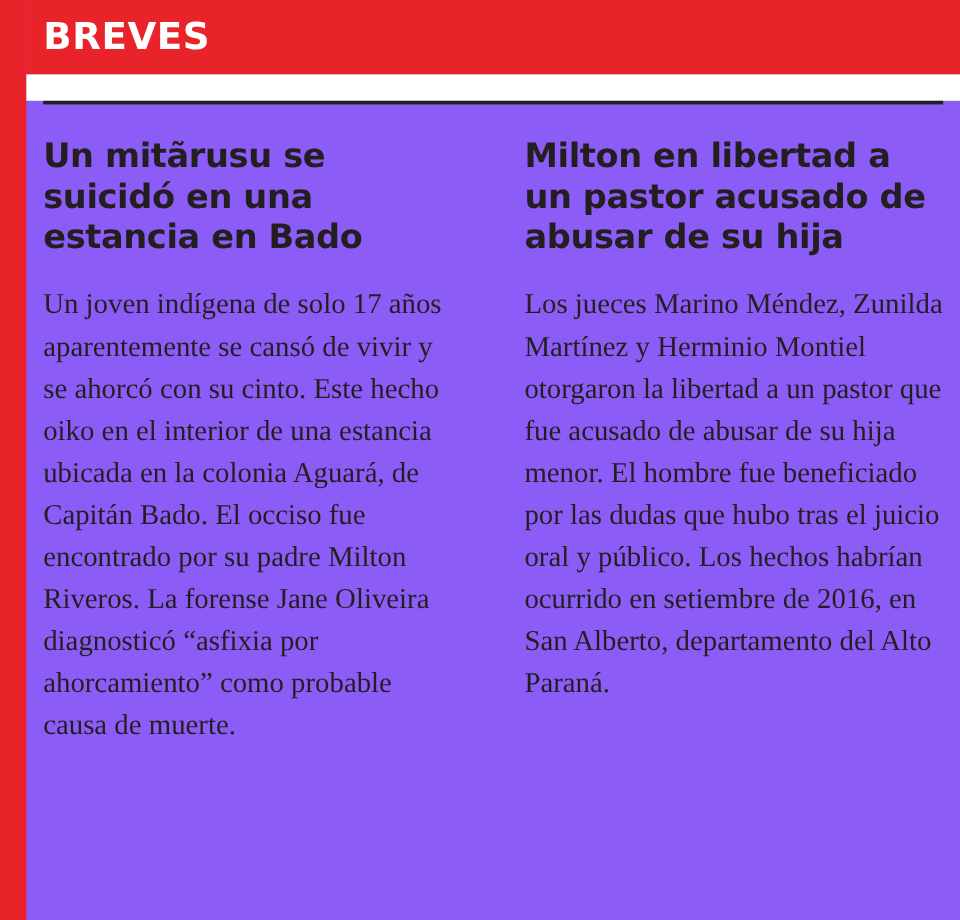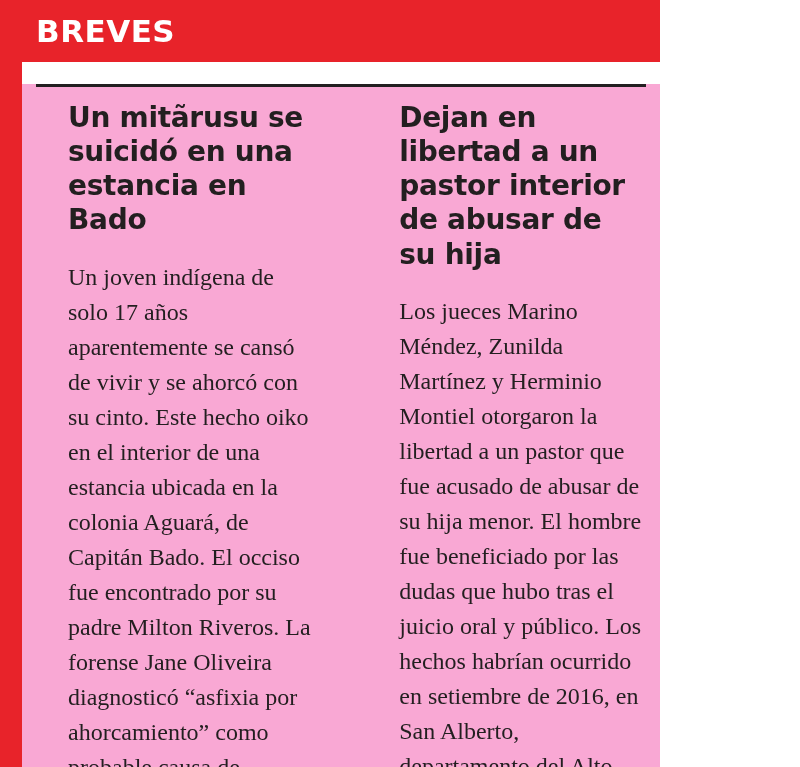--- a/index.html
+++ b/index.html
@@ -8,23 +8,23 @@
     background: #ffffff;
   }
   body {
     width: 800px;
     height: 767px;
     font-family: "Liberation Serif", serif;
     overflow: hidden;
   }
   .page {
     position: relative;
-    width: 660px;
+    width: 800px;
     height: 767px;
-    background: #f9a8d4;
+    background: #8b5cf6;
     box-sizing: border-box;
   }
   
   .left-rail {
     position: absolute;
     left: 0;
     top: 0;
     width: 22px;
     height: 767px;
     background: #e8232a;
@@ -63,22 +63,21 @@
   }
   .columns {
     display: flex;
     padding: 0 14px;
     box-sizing: border-box;
     gap: 0;
   }
   .col {
     width: 50%;
     box-sizing: border-box;
-    padding-top: 14px;
-    margin-left: 32px;
+    padding-top: 26px;
   }
   .col.left {
     padding-right: 30px;
   }
   .col.right {
     padding-left: 26px;
   }
   .headline {
     font-family: "DejaVu Sans", sans-serif;
     font-weight: bold;
@@ -115,20 +114,20 @@
     <div class="rule"></div>
 
     <div class="columns">
 
       <div class="col left">
         <h2 class="headline">Un mitãrusu se suicidó en una estancia en Bado</h2>
         <p class="body-text">Un joven indígena de solo 17 años aparentemente se cansó de vivir y se ahorcó con su cinto. Este hecho oiko en el interior de una estancia ubicada en la colonia Aguará, de Capitán Bado. El occiso fue encontrado por su padre Milton Riveros. La forense Jane Oliveira diagnosticó “asfixia por ahorcamiento” como probable causa de muerte.</p>
       </div>
 
       <div class="col right">
-        <h2 class="headline">Dejan en libertad a un pastor interior de abusar de su hija</h2>
+        <h2 class="headline">Milton en libertad a un pastor acusado de abusar de su hija</h2>
         <p class="body-text">Los jueces Marino Méndez, Zunilda Martínez y Herminio Montiel otorgaron la libertad a un pastor que fue acusado de abusar de su hija menor. El hombre fue beneficiado por las dudas que hubo tras el juicio oral y público. Los hechos habrían ocurrido en setiembre de 2016, en San Alberto, departamento del Alto Paraná.</p>
       </div>
 
     </div>
 
   </div>
 </div>
 
 </body></html>

